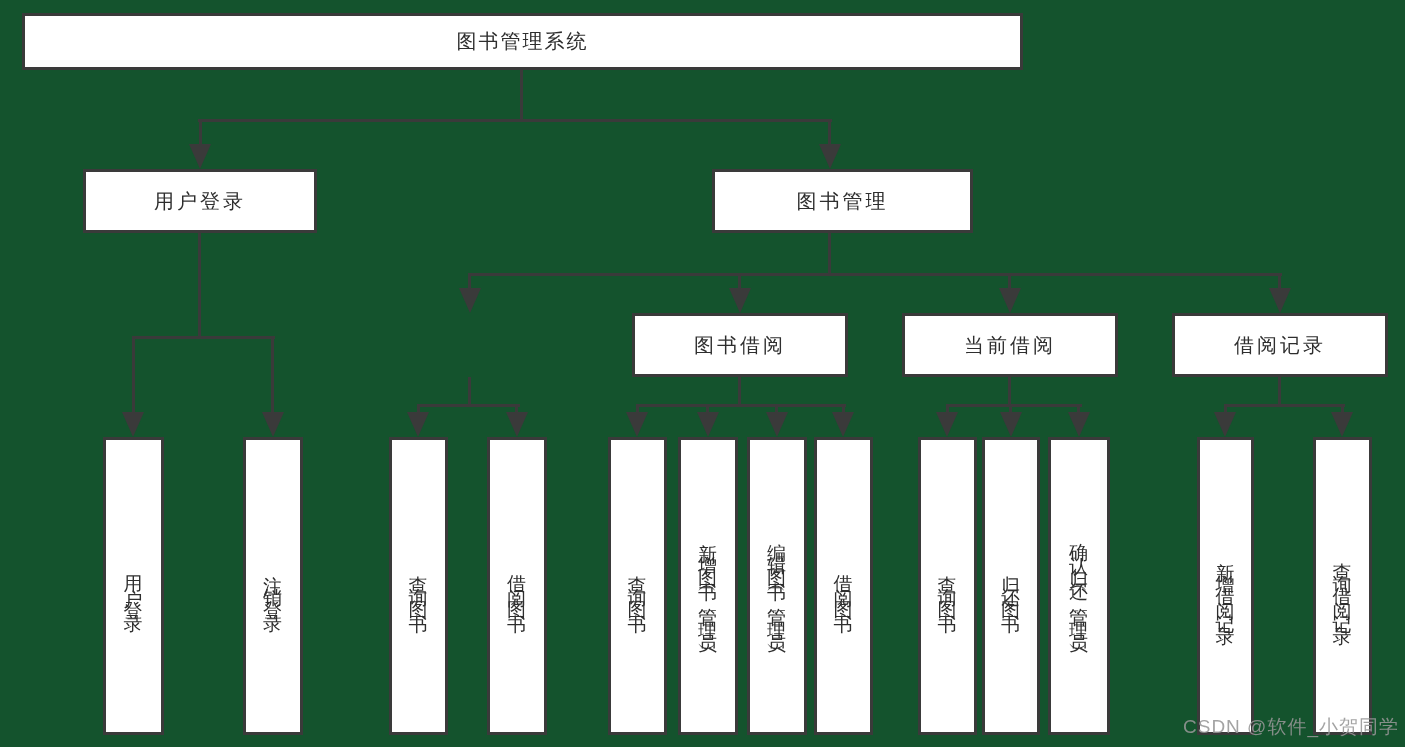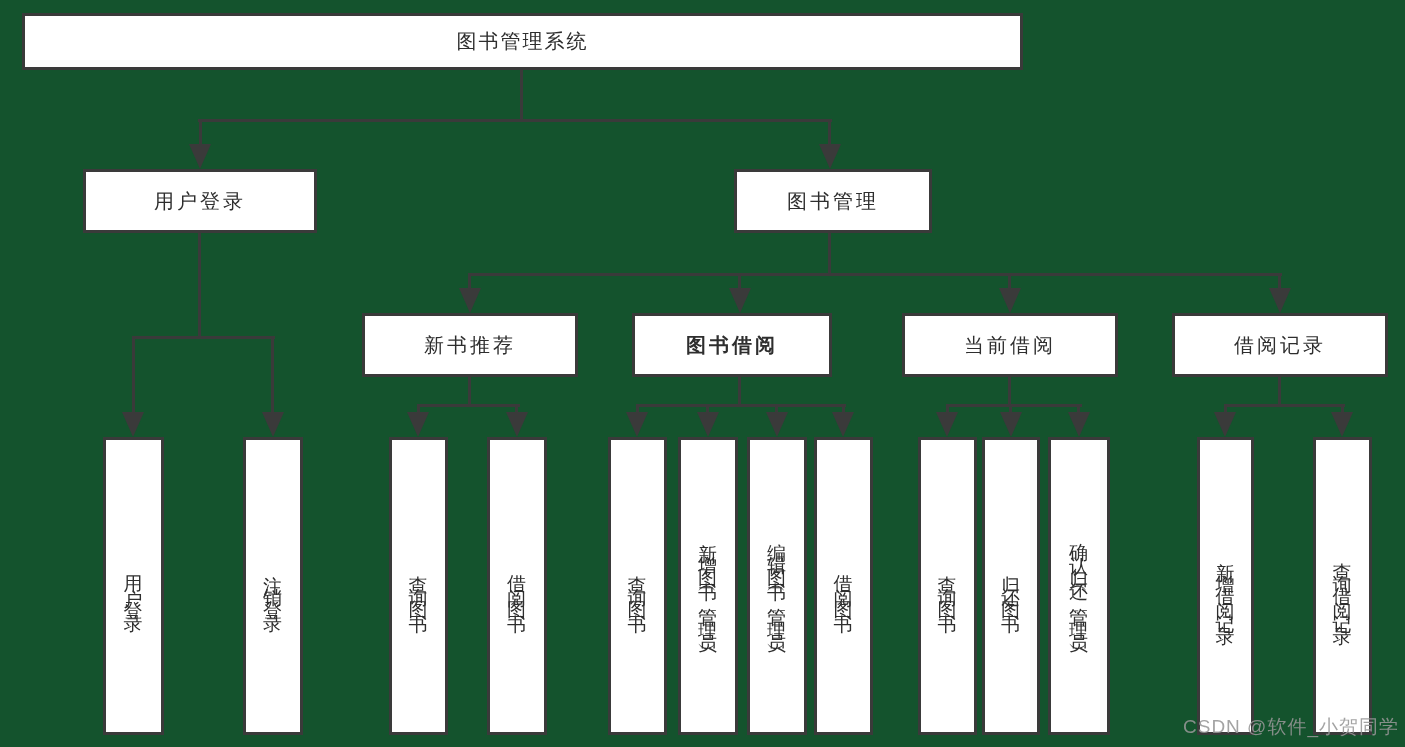--- a/index.html
+++ b/index.html
@@ -45,21 +45,21 @@
   <div class="vline" style="left:520px;top:69px;height:53px;"></div>
   <div class="hline" style="left:198px;top:119px;width:634px;"></div>
   <div class="vline" style="left:199px;top:119px;height:30px;"></div>
   <div class="arrow" style="left:189px;top:144px;"></div>
   <div class="vline" style="left:828px;top:119px;height:30px;"></div>
   <div class="arrow" style="left:819px;top:144px;"></div>
 
   <div class="node" style="left:83px;top:169px;width:234px;height:64px;">
     <span>用户登录</span>
   </div>
-  <div class="node" style="left:734px;top:169px;width:198px;height:64px;">
+  <div class="node" style="left:712px;top:169px;width:261px;height:64px;">
     <span>图书管理</span>
   </div>
 
   <div class="vline" style="left:198px;top:232px;height:107px;"></div>
   <div class="hline" style="left:132px;top:336px;width:143px;"></div>
   <div class="vline" style="left:132px;top:336px;height:80px;"></div>
   <div class="arrow" style="left:122px;top:412px;"></div>
   <div class="vline" style="left:271px;top:336px;height:80px;"></div>
   <div class="arrow" style="left:262px;top:412px;"></div>
 
@@ -67,24 +67,21 @@
   <div class="hline" style="left:468px;top:273px;width:814px;"></div>
   <div class="vline" style="left:468px;top:273px;height:20px;"></div>
   <div class="arrow" style="left:459px;top:288px;"></div>
   <div class="vline" style="left:738px;top:273px;height:20px;"></div>
   <div class="arrow" style="left:729px;top:288px;"></div>
   <div class="vline" style="left:1008px;top:273px;height:20px;"></div>
   <div class="arrow" style="left:999px;top:288px;"></div>
   <div class="vline" style="left:1278px;top:273px;height:20px;"></div>
   <div class="arrow" style="left:1269px;top:288px;"></div>
 
-  <div class="node" style="left:362px;top:313px;width:216px;height:64px;">
-    <span>新书推荐</span>
-  </div>
-  <div class="node" style="left:632px;top:313px;width:200px;height:64px;font-weight:bold;">
+  <div class="node" style="left:632px;top:313px;width:216px;height:64px;">
     <span>图书借阅</span>
   </div>
   <div class="node" style="left:1172px;top:313px;width:216px;height:64px;">
     <span>借阅记录</span>
   </div>
   <div class="node" style="left:902px;top:313px;width:216px;height:64px;">
     <span>当前借阅</span>
   </div>
 
   <div class="vline" style="left:468px;top:377px;height:30px;"></div>

